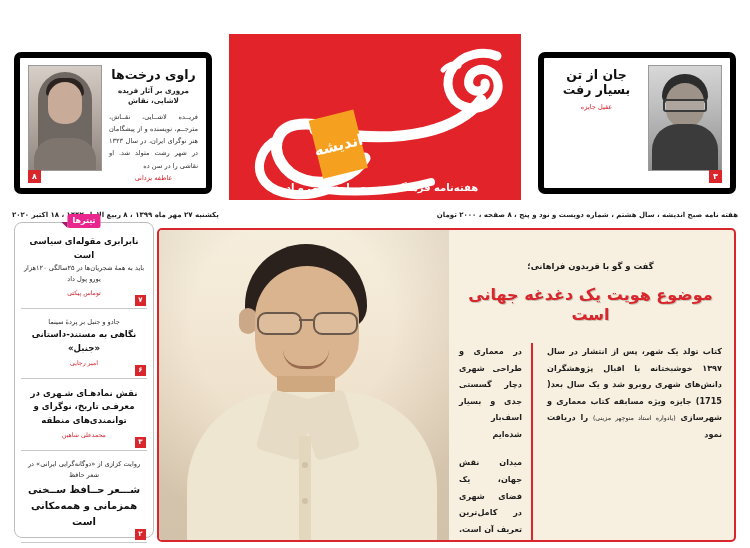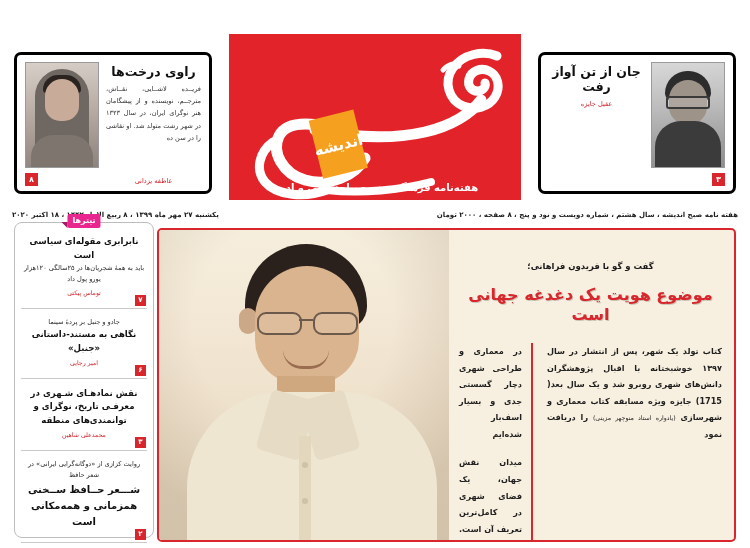--- a/index.html
+++ b/index.html
@@ -11,21 +11,21 @@
     direction:rtl;
   }
   .page{position:relative;width:750px;height:548px;background:#fff;}
 
   
   .topband{position:relative;height:200px;display:flex;align-items:flex-start;}
 
   
   .teaser{
     position:absolute;top:52px;width:198px;height:142px;
-    border:3px solid #000000;border-radius:7px;background:#fff;
+    border:6px solid #000000;border-radius:7px;background:#fff;
     box-sizing:border-box;padding:7px 8px 6px 8px;
   }
   .teaser.right{right:14px;}
   .teaser.left{left:14px;}
   .teaser-inner{display:flex;gap:7px;height:100%;}
   .t-photo{
     width:72px;flex:0 0 72px;height:104px;border:1px solid #9a9a9a;
     background:#cfcfcf;position:relative;overflow:hidden;
   }
   .t-photo.male{background:linear-gradient(175deg,#d8d8d8 0%,#bdbdbd 40%,#8d8d8d 100%);}
@@ -148,21 +148,21 @@
 
     <div class="teaser right">
       <div class="teaser-inner">
         <div class="t-photo male">
           <div class="face m-hair"></div>
           <div class="face m-head"></div>
           <div class="face m-glass"></div>
           <div class="face m-body"></div>
         </div>
         <div class="t-text">
-          <div class="t-title">جان از تن آواز رفت</div>
+          <div class="t-title">جان از تن بسیار رفت</div>
           <div class="t-author">عقیل جایزه</div>
         </div>
       </div>
       <div class="pagenum">۳</div>
     </div>
 
     <div class="masthead">
       <svg class="logo-svg" viewBox="0 0 292 166" xmlns="http://www.w3.org/2000/svg">
 
         <path d="M268 22 c-14 -6 -34 -2 -44 12 c-10 14 -4 32 10 38 c12 5 26 1 32 -9 c6 -10 3 -22 -6 -26 c-8 -4 -18 0 -20 8 c-2 7 3 13 10 12 c5 -1 7 -5 6 -8" fill="none" stroke="#ffffff" stroke-width="9" stroke-linecap="round" stroke-linejoin="round"></path>
@@ -178,20 +178,21 @@
           <text x="109" y="114" font-family="'DejaVu Sans',sans-serif" font-size="15" font-weight="bold" fill="#ffffff" text-anchor="middle" direction="rtl">اندیشه</text>
         </g>
       </svg>
       <div class="tagline">هفته‌نامه فرهنگی، خبری، اجتماعی و ادبی</div>
     </div>
 
     <div class="teaser left">
       <div class="teaser-inner">
         <div class="t-text">
           <div class="t-title">راوی درخت‌ها</div>
+          <div class="t-sub">مروری بر آثار فریده لاشایی، نقاش</div>
           <div class="t-body">فریــده لاشــایی، نقــاش، مترجــم، نویسنده و از پیشگامان هنر نوگرای ایران، در سال ۱۳۲۳ در شهر رشت متولد شد. او نقاشی را در سن ده</div>
           <div class="t-author">عاطفه یزدانی</div>
         </div>
         <div class="t-photo female">
           <div class="face f-scarf"></div>
           <div class="face f-hair"></div>
           <div class="face f-head"></div>
           <div class="face f-body"></div>
         </div>
       </div>

